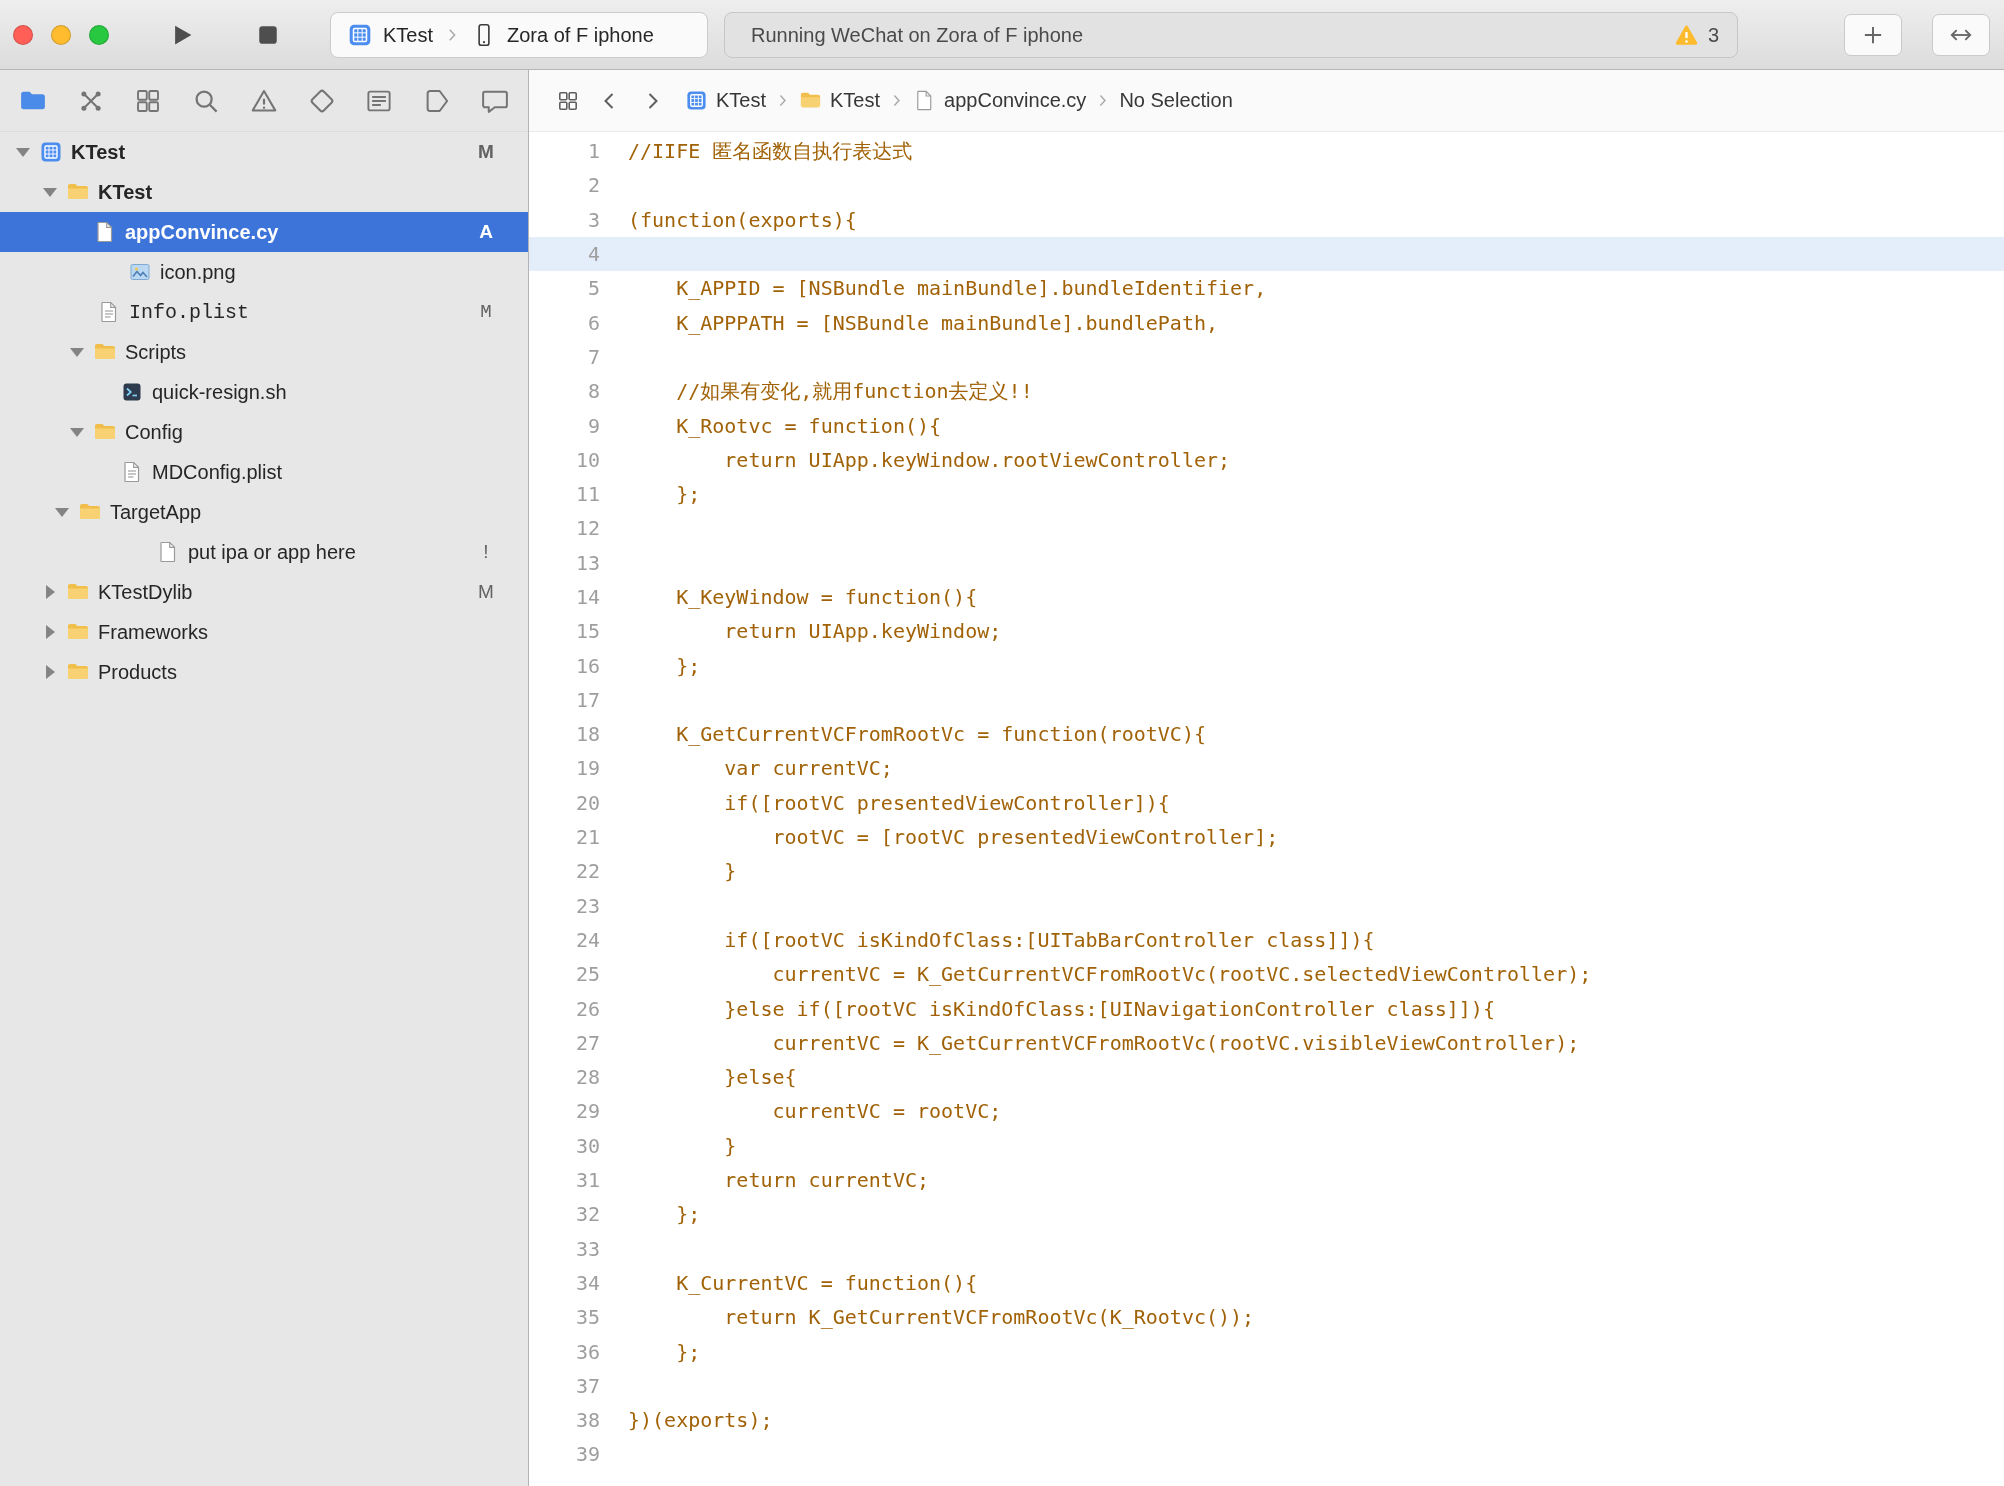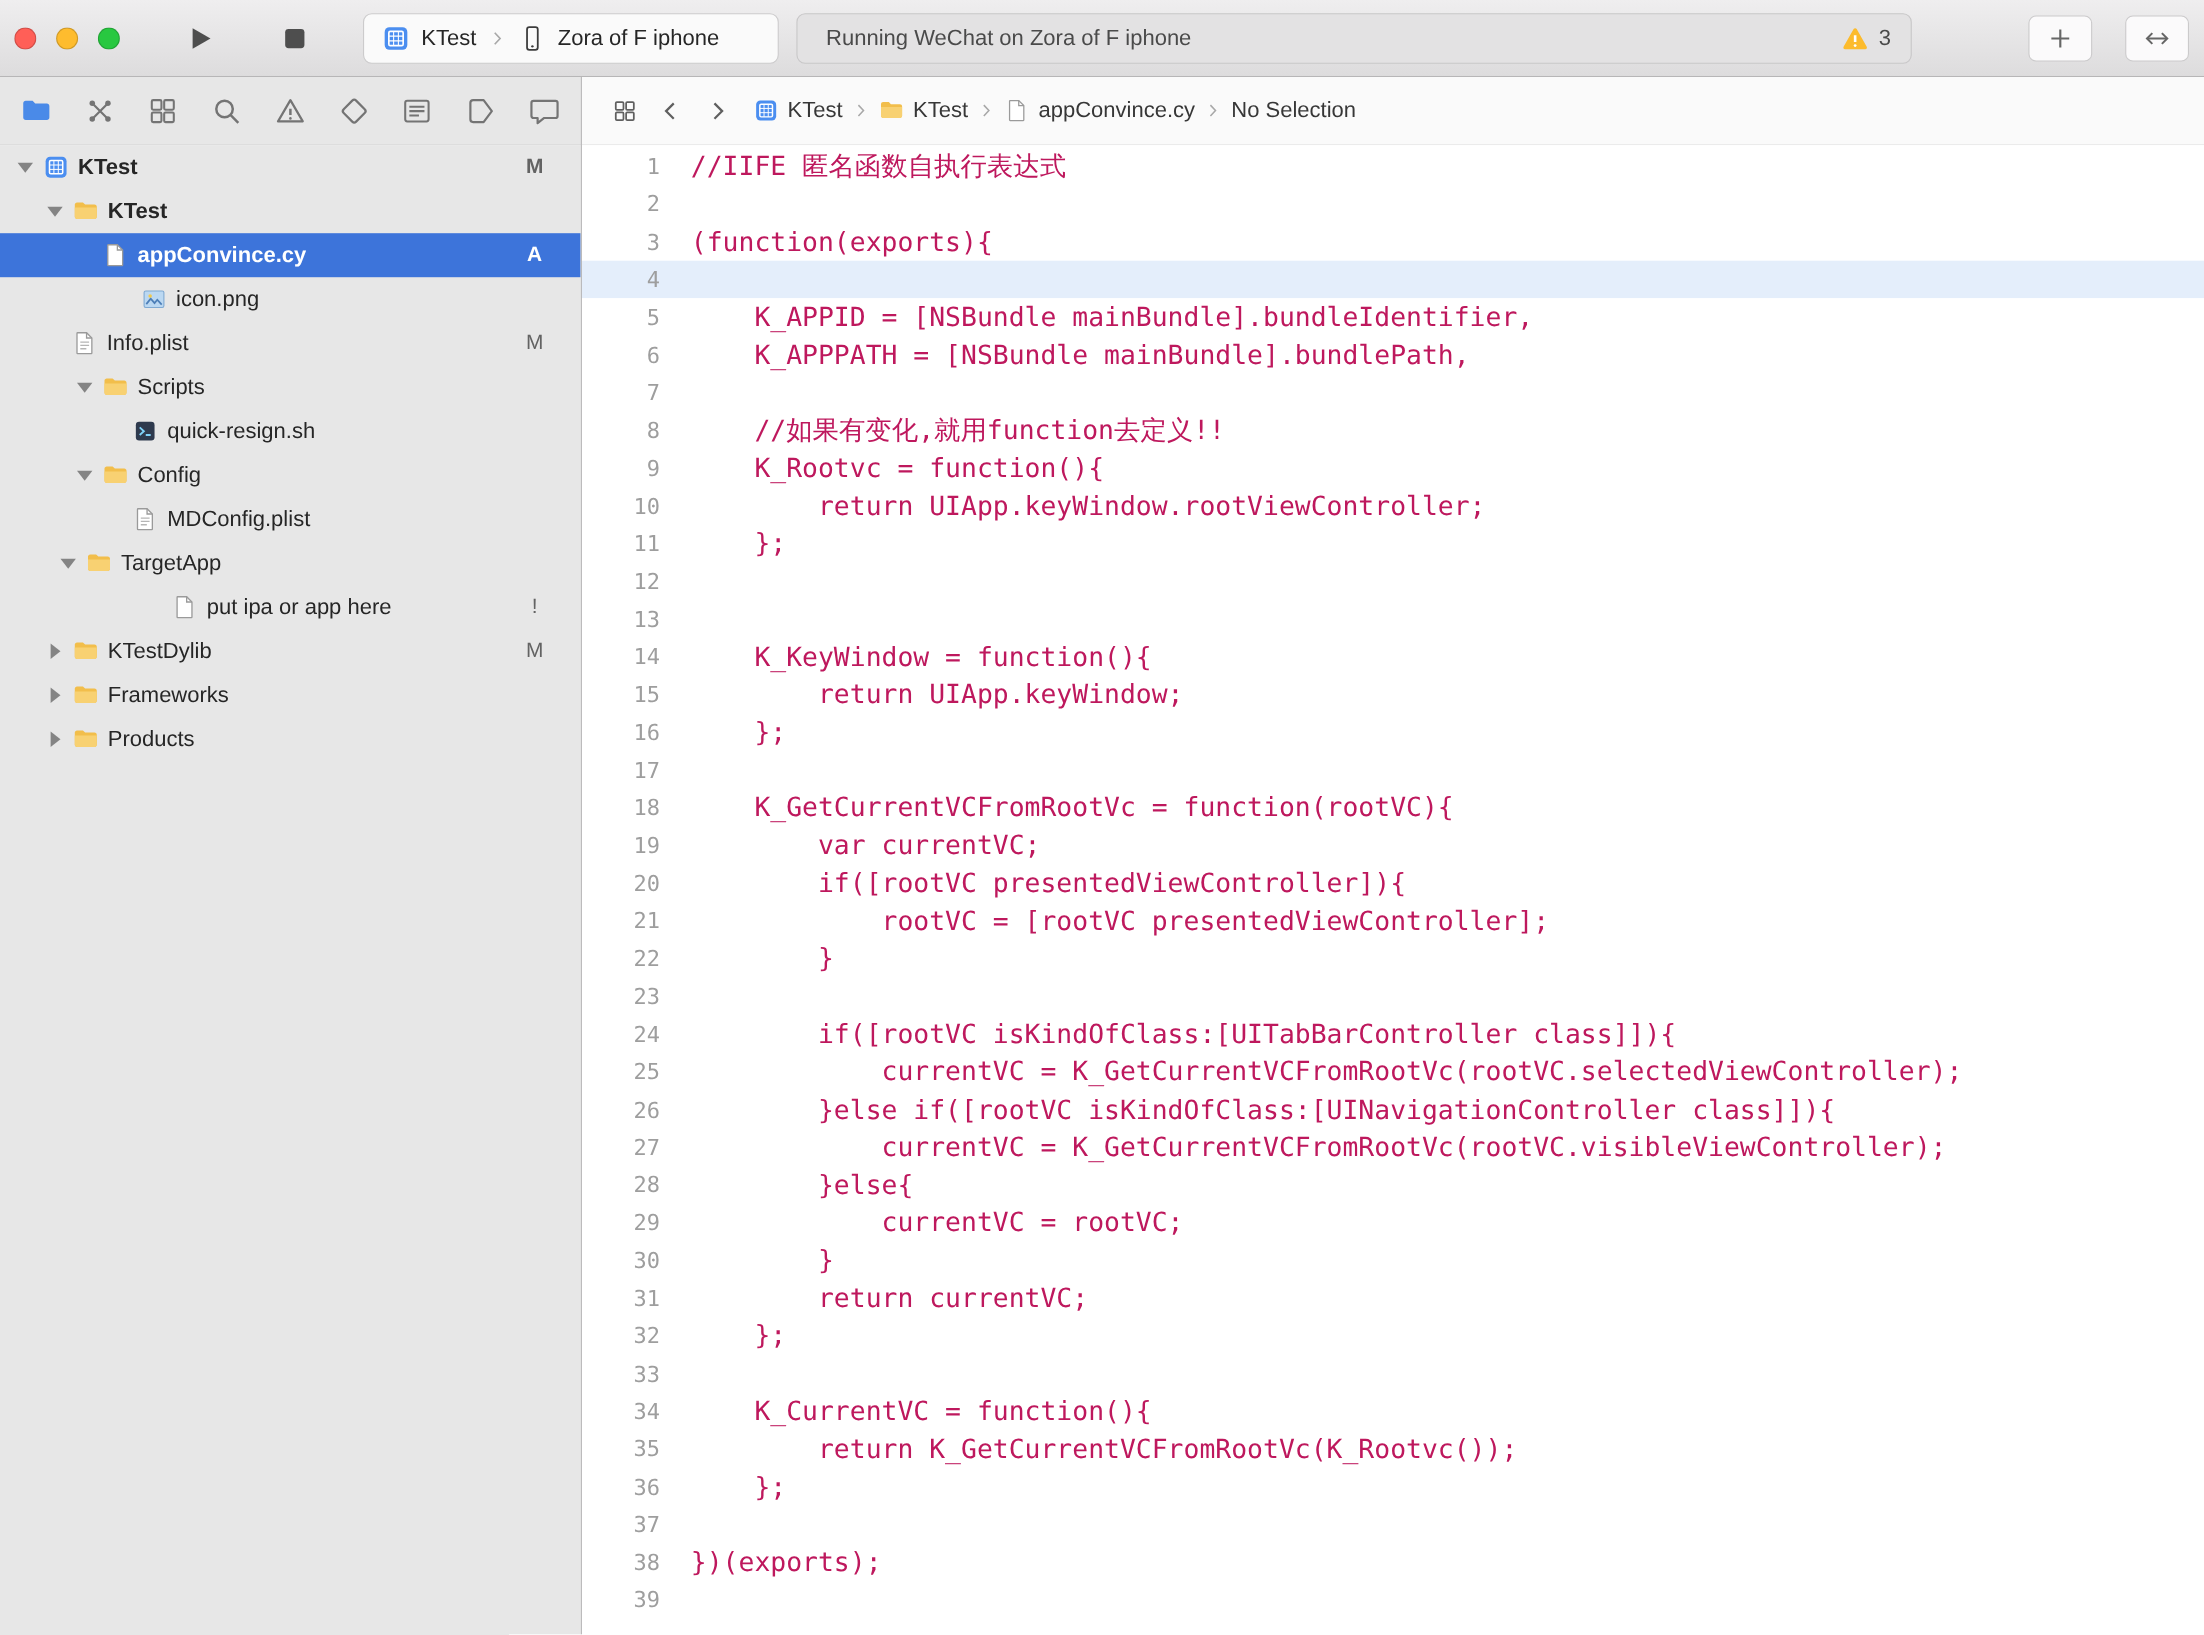--- a/index.html
+++ b/index.html
@@ -69,21 +69,21 @@
   .row .label { margin-left:7px; white-space:nowrap; }
   .row .badge { margin-left:auto; margin-right:30px; min-width:24px; text-align:center;
                 font-size:19px; color:#636363; flex:none; }
   .row.selected .badge { color:#fff; }
 
   .editor { flex:1; background:#fff; overflow:hidden; padding-top:2px;
             font-family:"DejaVu Sans Mono","Liberation Mono",monospace; }
   .line { display:flex; align-items:center; height:34.3px; }
   .line.current { background:#E4EEFB; }
   .ln { width:72px; min-width:72px; text-align:right; color:#9e9e9e; font-size:20px; }
-  .code { white-space:pre; padding-left:28px; font-size:24px; color:#be185d; }
+  .code { white-space:pre; padding-left:28px; font-size:20px; color:#a16207; }
 </style>
 </head>
 <body>
 
 <div class="window">
 
   <header class="toolbar">
     <div class="lights">
         <span class="light" style="background: rgb(255, 95, 87);"></span>
         <span class="light" style="background: rgb(254, 188, 46);"></span>
@@ -377,21 +377,21 @@
           <span class="icon">
             <svg viewBox="0 0 24 24">
               <rect x="3" y="4.5" width="18" height="15" rx="1.5" fill="#BBD8F2" stroke="#7FA9D2" stroke-width="1"></rect>
               <path d="M5 16.5l4-5 3.5 4 2.5-3 4 4.5" fill="none" stroke="#4D7FB8" stroke-width="1.6"></path>
               <circle cx="8.5" cy="9" r="1.6" fill="#F2C94C"></circle>
             </svg>
           </span>
           <span class="label">icon.png</span>
           <span class="badge"></span>
         </div>
-        <div class="row" style="padding-left: 36px;">
+        <div class="row" style="padding-left: 68px; font-family: Liberation Mono, monospace;">
           <span class="disc none"></span>
           <span class="icon">
             <svg viewBox="0 0 24 24">
               <path d="M5.5 2.5h8.2l4.8 4.8V21c0 .3-.2.5-.5.5H5.5c-.3 0-.5-.2-.5-.5V3c0-.3.2-.5.5-.5z" fill="#fff" stroke="#9a9a9a" stroke-width="1.2"></path>
               <path d="M13.7 2.5v4.8h4.8" fill="none" stroke="#9a9a9a" stroke-width="1.2"></path>
               <path d="M8 11h8M8 14h8M8 17h5.5" stroke="#b5b5b5" stroke-width="1.3" fill="none"></path>
             </svg>
           </span>
           <span class="label">Info.plist</span>
           <span class="badge">M</span>

